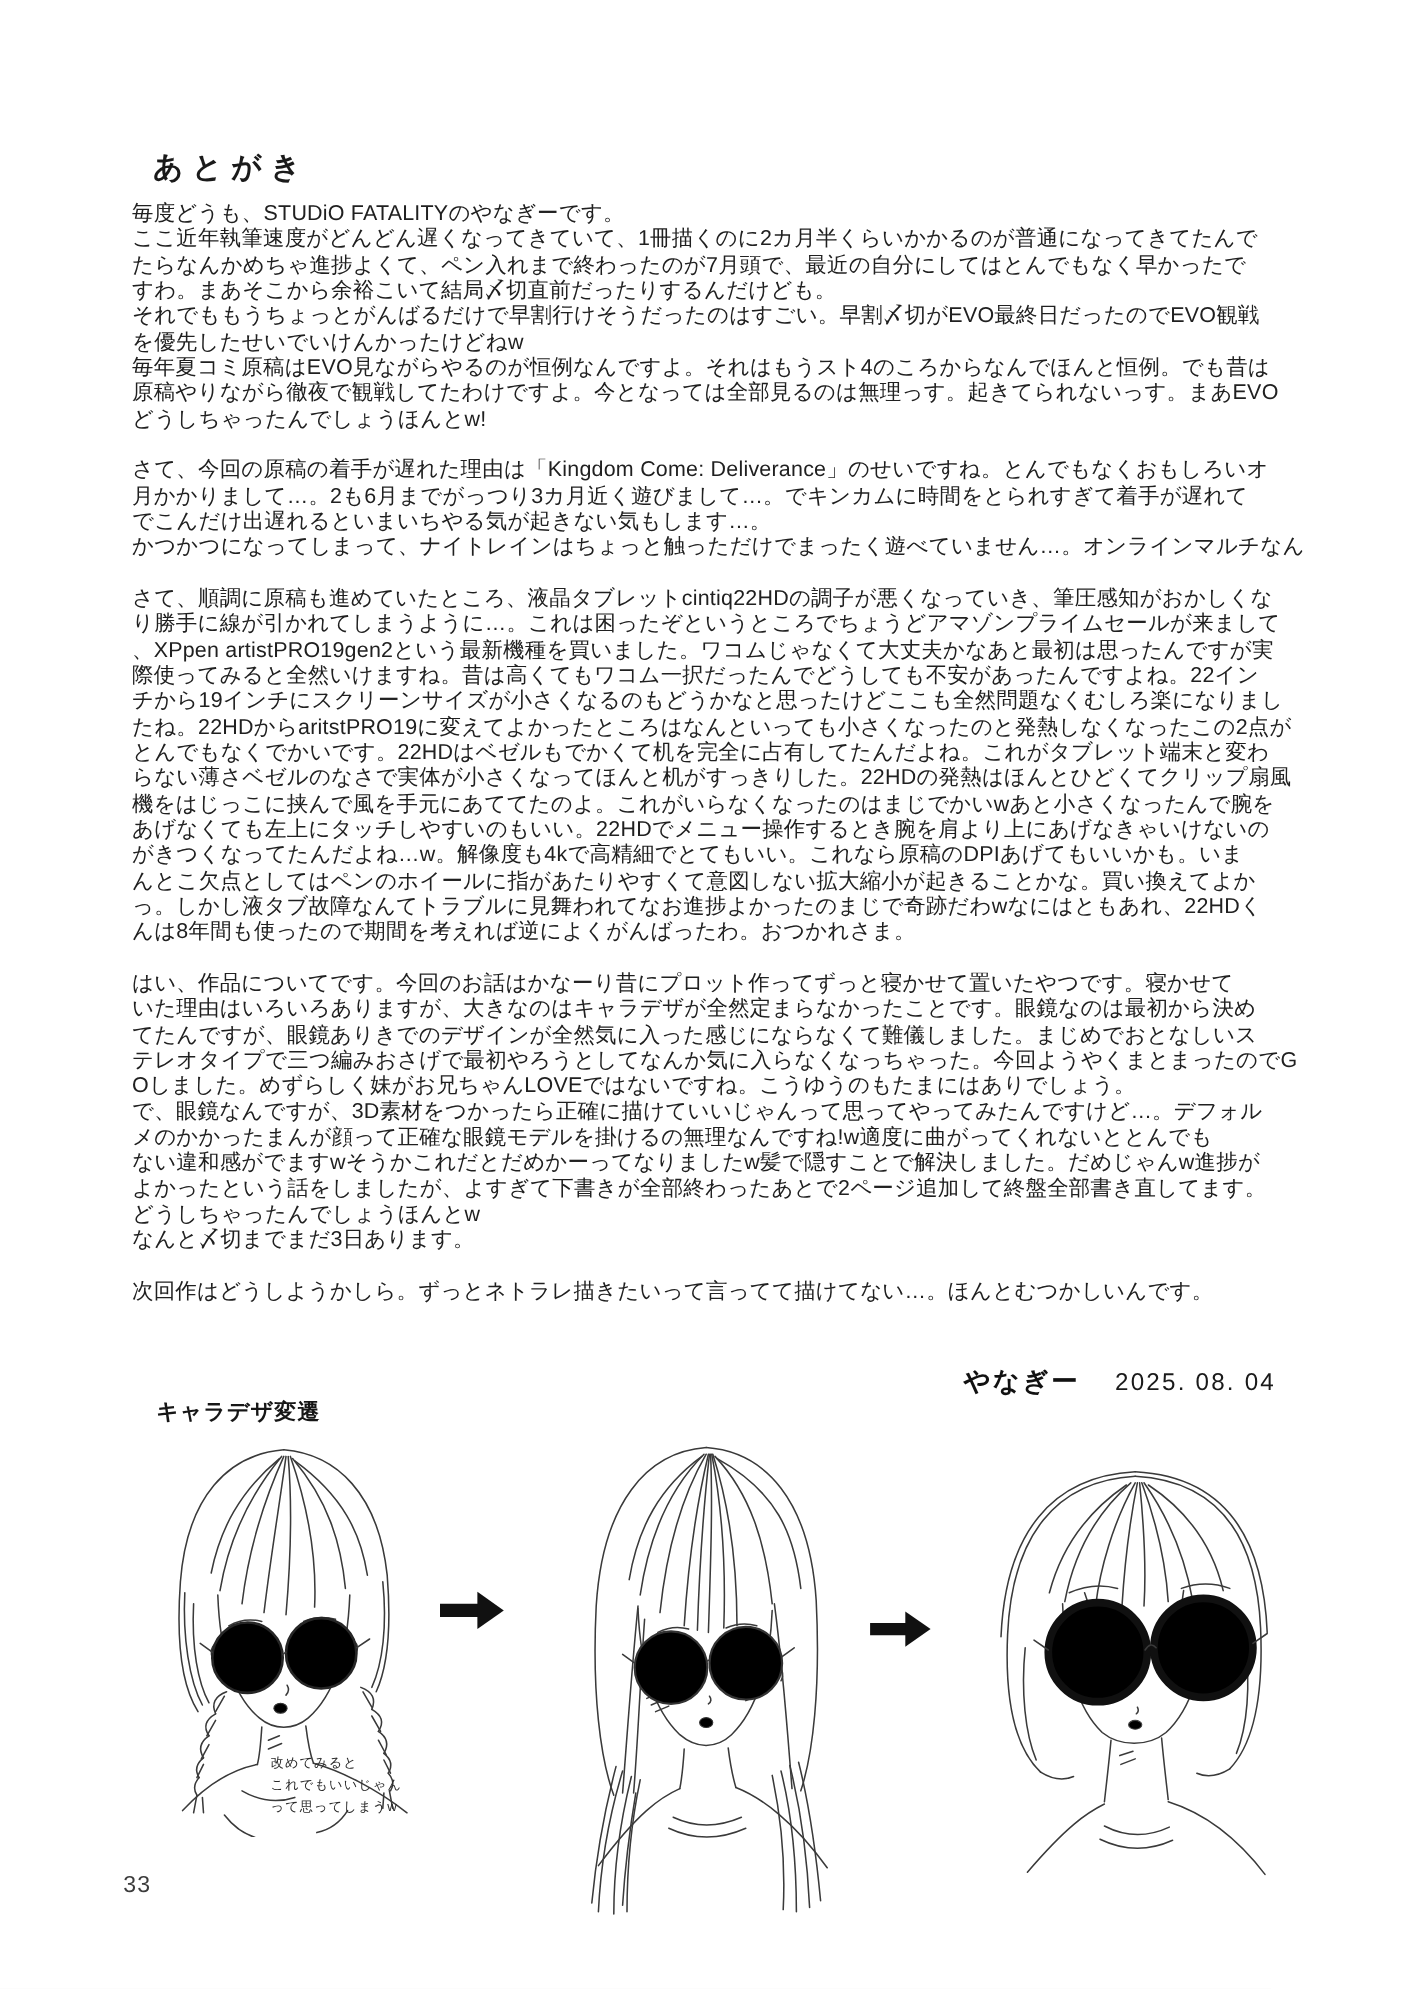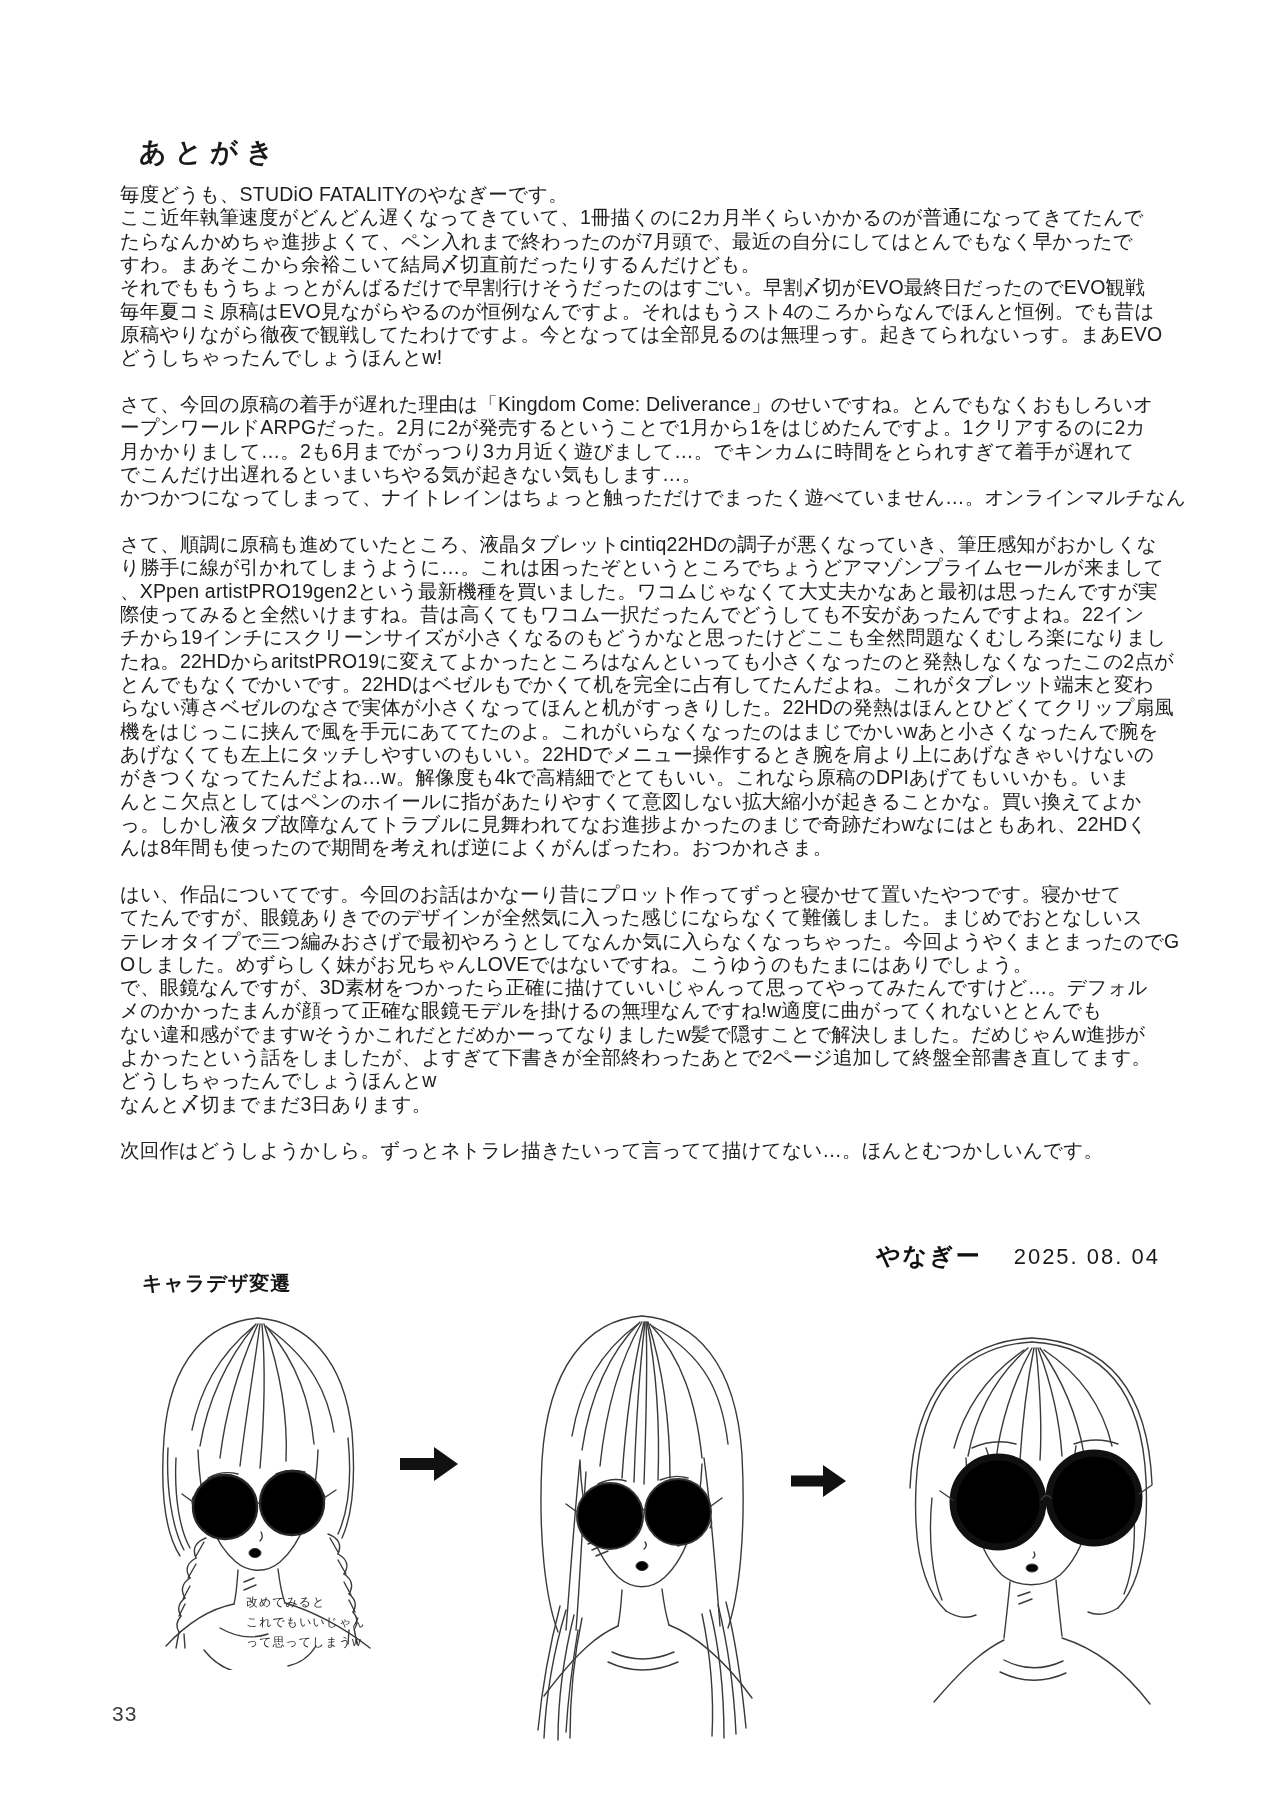--- a/index.html
+++ b/index.html
@@ -45,46 +45,47 @@
 <div class="page">
 
   <h1 class="title">あとがき</h1>
 
   <div class="body-text">
       <div class="text-line">毎度どうも、STUDiO FATALITYのやなぎーです。</div>
       <div class="text-line">ここ近年執筆速度がどんどん遅くなってきていて、1冊描くのに2カ月半くらいかかるのが普通になってきてたんで</div>
       <div class="text-line">たらなんかめちゃ進捗よくて、ペン入れまで終わったのが7月頭で、最近の自分にしてはとんでもなく早かったで</div>
       <div class="text-line">すわ。まあそこから余裕こいて結局〆切直前だったりするんだけども。</div>
       <div class="text-line">それでももうちょっとがんばるだけで早割行けそうだったのはすごい。早割〆切がEVO最終日だったのでEVO観戦</div>
+      <div class="text-line">を優先したせいでいけんかったけどねw</div>
       <div class="text-line">毎年夏コミ原稿はEVO見ながらやるのが恒例なんですよ。それはもうスト4のころからなんでほんと恒例。でも昔は</div>
       <div class="text-line">原稿やりながら徹夜で観戦してたわけですよ。今となっては全部見るのは無理っす。起きてられないっす。まあEVO</div>
       <div class="text-line">どうしちゃったんでしょうほんとw!</div>
       <div class="text-line"></div>
       <div class="text-line">さて、今回の原稿の着手が遅れた理由は「Kingdom Come: Deliverance」のせいですね。とんでもなくおもしろいオ</div>
-      <div class="text-line">ープンワールドARPGだった。2月に2が発売するということで1月から1をはじめたんですよ。1クリアするのに2カ</div>
       <div class="text-line">月かかりまして…。2も6月までがっつり3カ月近く遊びまして…。でキンカムに時間をとられすぎて着手が遅れて</div>
       <div class="text-line">でこんだけ出遅れるといまいちやる気が起きない気もします…。</div>
       <div class="text-line">かつかつになってしまって、ナイトレインはちょっと触っただけでまったく遊べていません…。オンラインマルチなん</div>
       <div class="text-line"></div>
       <div class="text-line">さて、順調に原稿も進めていたところ、液晶タブレットcintiq22HDの調子が悪くなっていき、筆圧感知がおかしくな</div>
       <div class="text-line">り勝手に線が引かれてしまうように…。これは困ったぞというところでちょうどアマゾンプライムセールが来まして</div>
       <div class="text-line">、XPpen artistPRO19gen2という最新機種を買いました。ワコムじゃなくて大丈夫かなあと最初は思ったんですが実</div>
       <div class="text-line">際使ってみると全然いけますね。昔は高くてもワコム一択だったんでどうしても不安があったんですよね。22イン</div>
       <div class="text-line">チから19インチにスクリーンサイズが小さくなるのもどうかなと思ったけどここも全然問題なくむしろ楽になりまし</div>
       <div class="text-line">たね。22HDからaritstPRO19に変えてよかったところはなんといっても小さくなったのと発熱しなくなったこの2点が</div>
       <div class="text-line">とんでもなくでかいです。22HDはベゼルもでかくて机を完全に占有してたんだよね。これがタブレット端末と変わ</div>
       <div class="text-line">らない薄さベゼルのなさで実体が小さくなってほんと机がすっきりした。22HDの発熱はほんとひどくてクリップ扇風</div>
       <div class="text-line">機をはじっこに挟んで風を手元にあててたのよ。これがいらなくなったのはまじでかいwあと小さくなったんで腕を</div>
       <div class="text-line">あげなくても左上にタッチしやすいのもいい。22HDでメニュー操作するとき腕を肩より上にあげなきゃいけないの</div>
       <div class="text-line">がきつくなってたんだよね…w。解像度も4kで高精細でとてもいい。これなら原稿のDPIあげてもいいかも。いま</div>
       <div class="text-line">んとこ欠点としてはペンのホイールに指があたりやすくて意図しない拡大縮小が起きることかな。買い換えてよか</div>
       <div class="text-line">っ。しかし液タブ故障なんてトラブルに見舞われてなお進捗よかったのまじで奇跡だわwなにはともあれ、22HDく</div>
       <div class="text-line">んは8年間も使ったので期間を考えれば逆によくがんばったわ。おつかれさま。</div>
       <div class="text-line"></div>
       <div class="text-line">はい、作品についてです。今回のお話はかなーり昔にプロット作ってずっと寝かせて置いたやつです。寝かせて</div>
+      <div class="text-line">いた理由はいろいろありますが、大きなのはキャラデザが全然定まらなかったことです。眼鏡なのは最初から決め</div>
       <div class="text-line">てたんですが、眼鏡ありきでのデザインが全然気に入った感じにならなくて難儀しました。まじめでおとなしいス</div>
       <div class="text-line">テレオタイプで三つ編みおさげで最初やろうとしてなんか気に入らなくなっちゃった。今回ようやくまとまったのでG</div>
       <div class="text-line">Oしました。めずらしく妹がお兄ちゃんLOVEではないですね。こうゆうのもたまにはありでしょう。</div>
       <div class="text-line">で、眼鏡なんですが、3D素材をつかったら正確に描けていいじゃんって思ってやってみたんですけど…。デフォル</div>
       <div class="text-line">メのかかったまんが顔って正確な眼鏡モデルを掛けるの無理なんですね!w適度に曲がってくれないととんでも</div>
       <div class="text-line">ない違和感がでますwそうかこれだとだめかーってなりましたw髪で隠すことで解決しました。だめじゃんw進捗が</div>
       <div class="text-line">よかったという話をしましたが、よすぎて下書きが全部終わったあとで2ページ追加して終盤全部書き直してます。</div>
       <div class="text-line">どうしちゃったんでしょうほんとw</div>
       <div class="text-line">なんと〆切までまだ3日あります。</div>
       <div class="text-line"></div>

